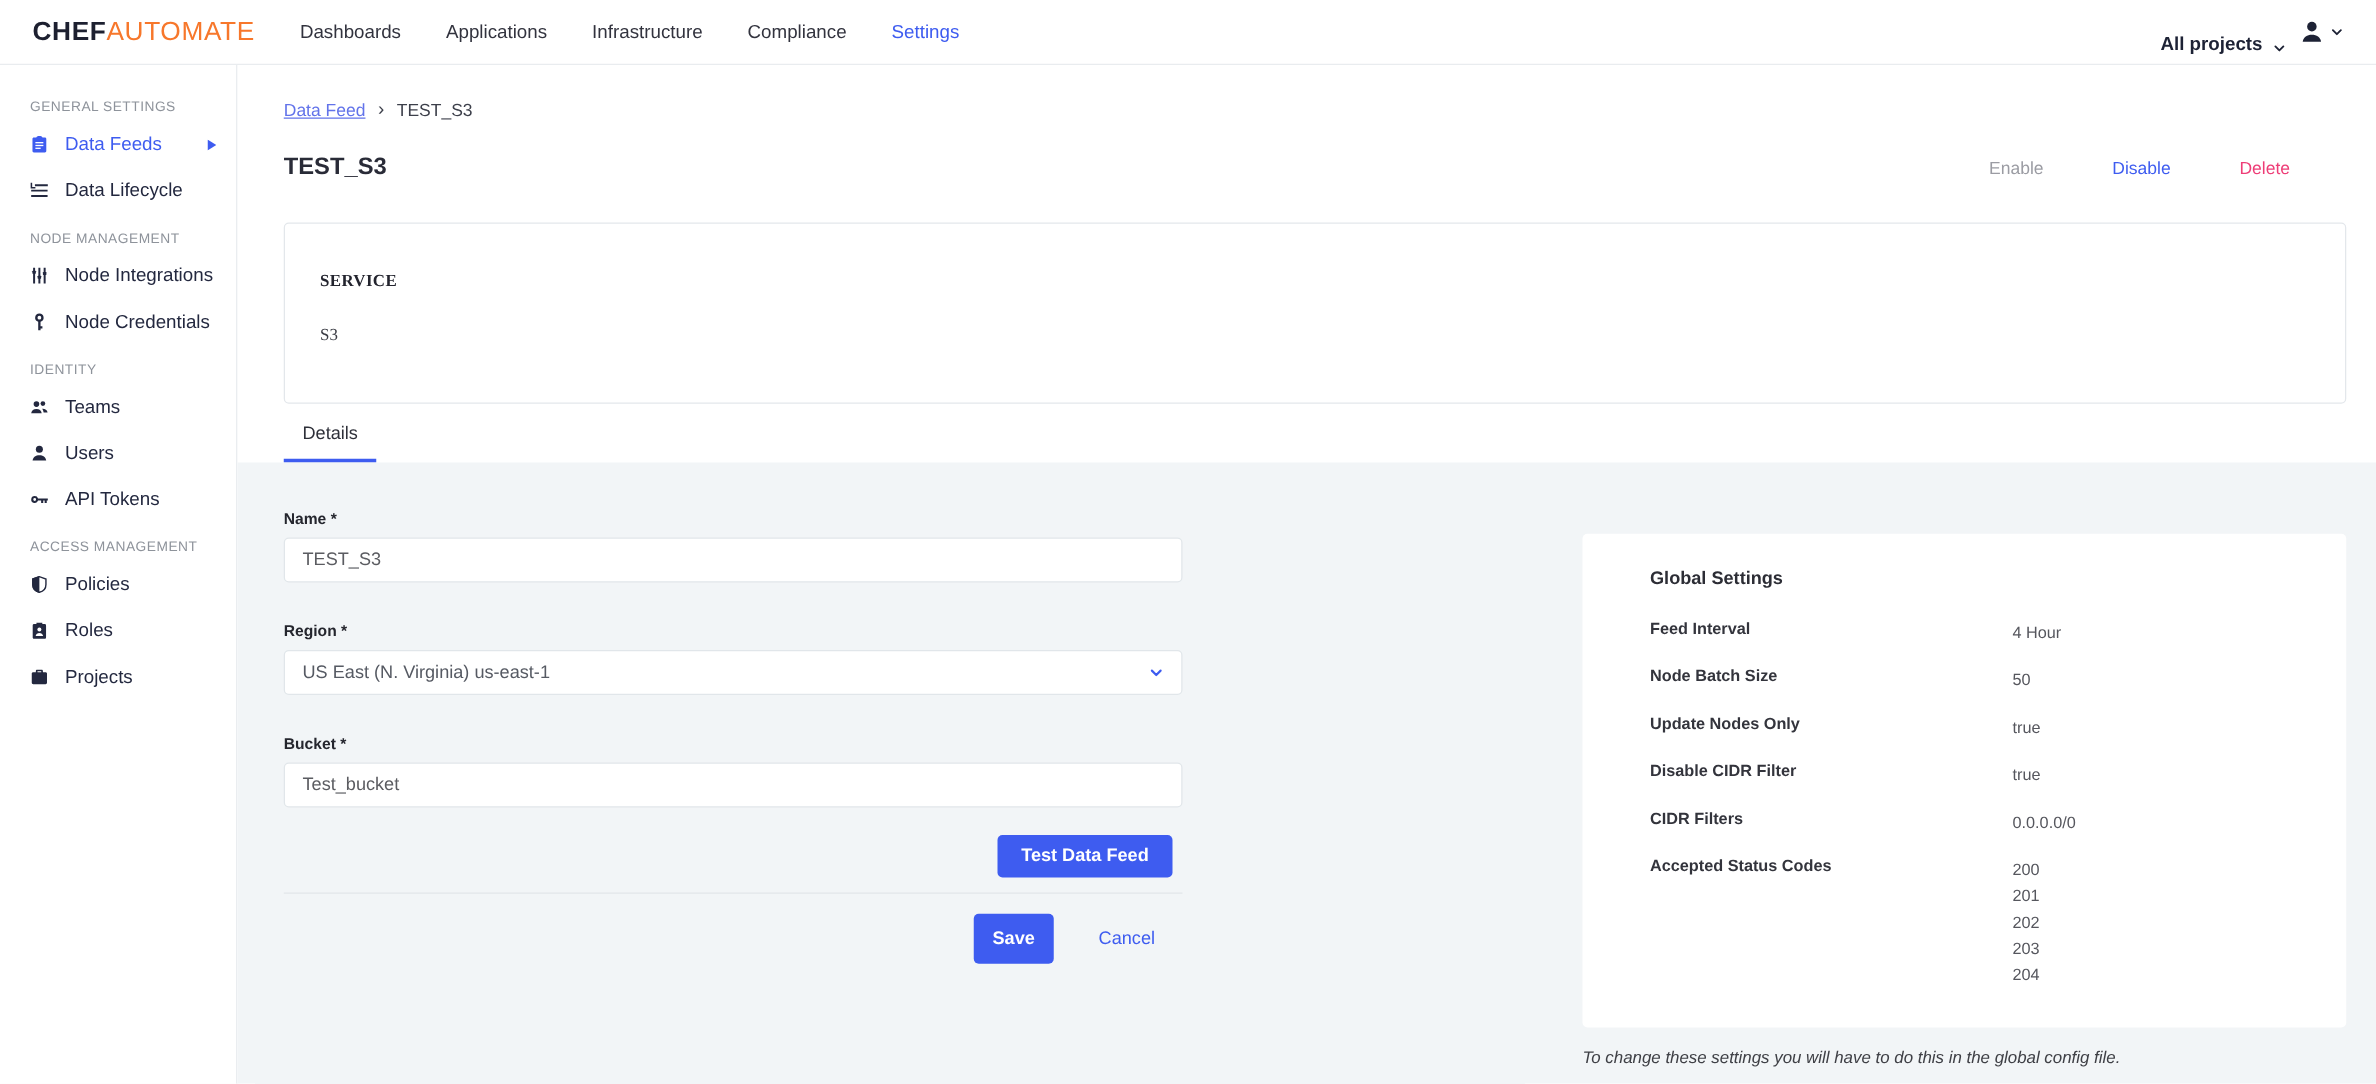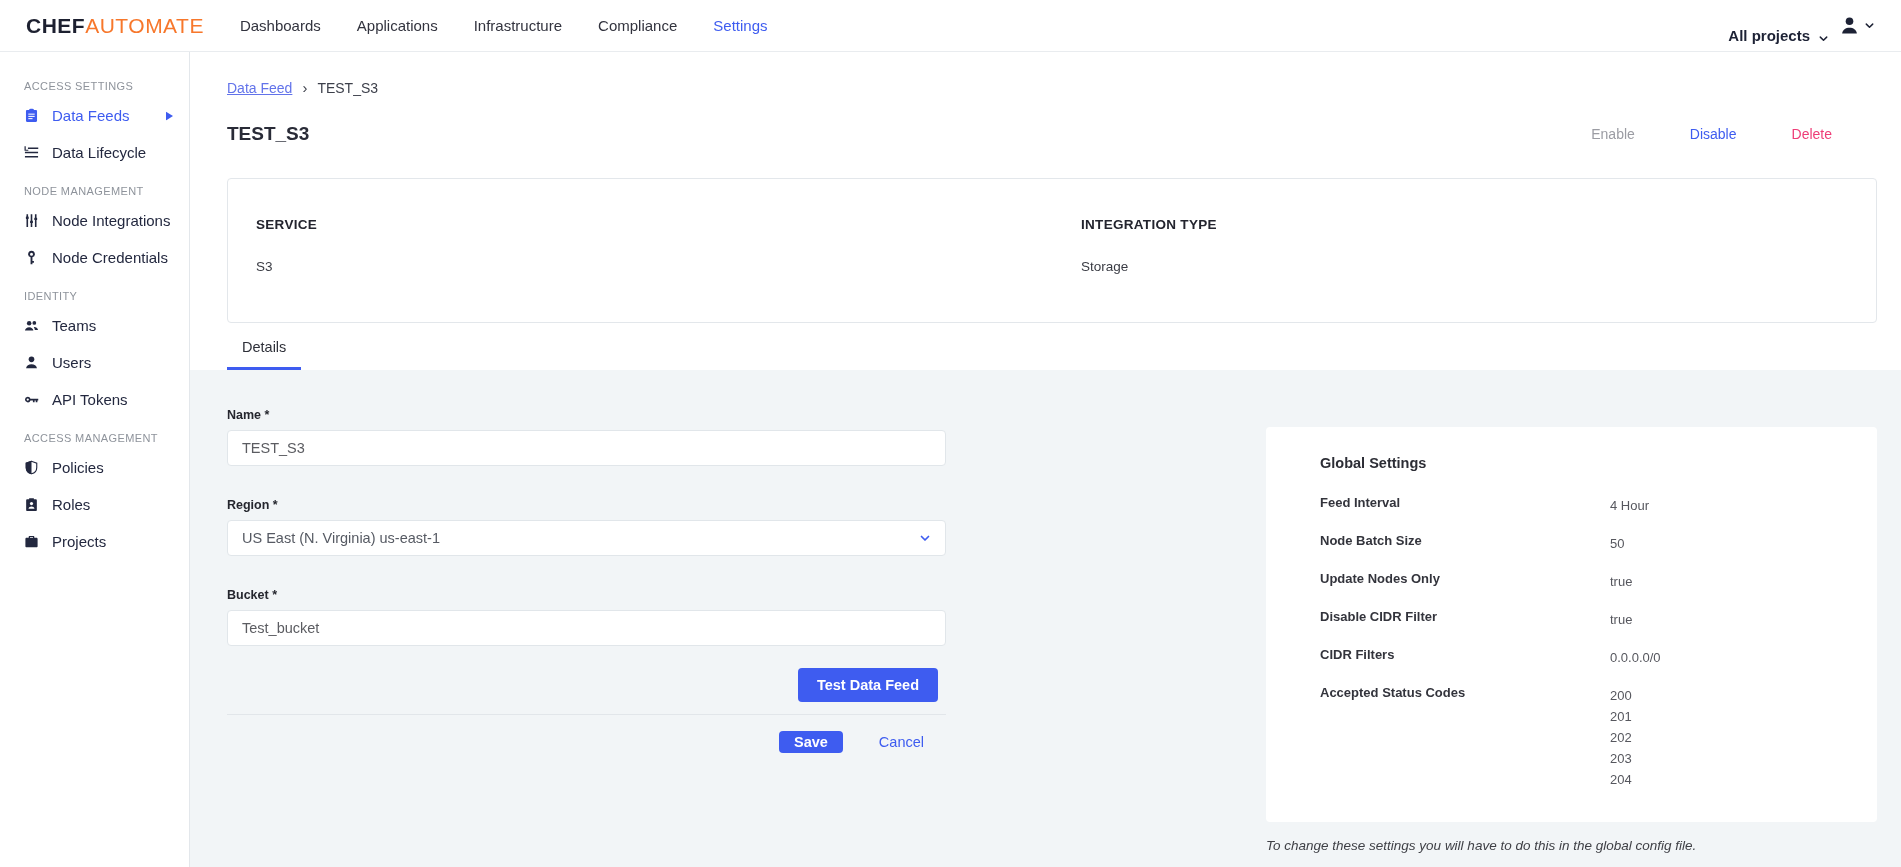--- a/index.html
+++ b/index.html
@@ -42,21 +42,21 @@
   .crumb-sep{color:#3c3f4a;font-size:15px;}
   .crumb-current{color:#3c3f4a;}
   .title-row{margin-top:27px;display:flex;align-items:center;}
   .page-title{font-size:19px;font-weight:700;color:#292b37;}
   .page-actions{margin-left:auto;margin-right:45px;display:flex;gap:55px;font-size:14px;}
   .act-enable{color:var(--muted);cursor:pointer;}
   .act-disable{color:var(--accent);cursor:pointer;}
   .act-delete{color:var(--danger);cursor:pointer;}
 
   .summary-card{margin-top:33px;height:145px;border:1px solid var(--border);border-radius:4px;
-    display:flex;background:#fff;}
+    display:flex;background:#fff;font-family:Liberation Serif, serif;}
   .card-col{padding-top:38px;}
   .card-col.c1{width:853px;padding-left:28px;}
   .card-label{font-size:13.5px;font-weight:700;color:#23242e;letter-spacing:.3px;}
   .card-value{margin-top:27px;font-size:13.5px;color:#3a3c44;}
 
   .tabbar{height:47px;display:flex;align-items:flex-end;}
   .tab{padding:0 15px 12px;font-size:14.5px;color:#2e3039;border-bottom:3px solid var(--accent);cursor:pointer;}
 
   .gray{flex:1;background:var(--bg-gray);padding:38px 24px 0 37px;display:flex;
     justify-content:space-between;align-items:flex-start;}
@@ -69,21 +69,21 @@
     padding:0 14px;font-size:14.5px;color:#5b5c61;font-family:"Liberation Sans",sans-serif;outline:none;}
   .fselect{width:100%;height:36px;border:1px solid #e1e6ea;border-radius:4px;background:#fff;
     padding:0 14px;font-size:14.5px;color:#565a63;display:flex;align-items:center;cursor:pointer;position:relative;}
   .fselect .sel-chevron{position:absolute;right:14px;color:var(--accent);display:flex;}
   .test-row{display:flex;justify-content:flex-end;margin-top:22px;margin-right:8px;}
   .btn{border:none;border-radius:4px;background:var(--accent);color:#fff;font-size:14.5px;
     font-family:"Liberation Sans",sans-serif;cursor:pointer;font-weight:bold;}
   .btn-test{height:34px;padding:0 19px;}
   .form-divider{margin-top:12px;border-top:1px solid #e2e6ea;}
   .save-row{margin-top:16px;display:flex;justify-content:flex-end;align-items:center;gap:36px;margin-right:22px;}
-  .btn-save{height:22px;padding:0 15px;}
+  .btn-save{height:40px;padding:0 15px;}
   .cancel-link{color:var(--accent);font-size:14.5px;cursor:pointer;}
 
   
   .panel-col{width:611px;margin-top:19px;}
   .gs-panel{background:#fff;border-radius:4px;padding:28px 30px 32px 54px;}
   .gs-title{font-size:14.5px;font-weight:700;color:#2c2d35;margin-bottom:24px;}
   .gs-row{display:flex;margin-bottom:17px;font-size:13px;}
   .gs-label{width:290px;font-weight:700;color:#33343c;flex:0 0 290px;}
   .gs-value{color:#56575e;line-height:21px;}
   .gs-value span{display:block;}
@@ -124,21 +124,21 @@
         <span style="display:flex;">
           <svg viewBox="0 0 12 12" width="11" height="11" fill="none" stroke="currentColor" stroke-width="1.6" stroke-linecap="round" stroke-linejoin="round">
               <path d="M2.5 4.5 6 8l3.5-3.5"></path>
             </svg>
         </span>
       </span>
     </div>
   </header>
 
   <aside>
-    <div class="side-heading">ACCESS SETTINGS</div>
+    <div class="side-heading">GENERAL SETTINGS</div>
 
 
     <div class="side-item active">
       <span style="display:flex;">
         <svg viewBox="0 0 16 16" width="15" height="15">
             <path fill="currentColor" d="M12.7 2.2h-2A2 2 0 0 0 8.9.9H7.1a2 2 0 0 0-1.8 1.3h-2c-.7 0-1.2.5-1.2 1.2v10.3c0 .7.5 1.2 1.2 1.2h9.4c.7 0 1.2-.5 1.2-1.2V3.4c0-.7-.5-1.2-1.2-1.2z"></path>
             <rect x="4.6" y="6" width="6.8" height="1.1" fill="#fff"></rect>
             <rect x="4.6" y="8.4" width="6.8" height="1.1" fill="#fff"></rect>
             <rect x="4.6" y="10.8" width="4.5" height="1.1" fill="#fff"></rect>
           </svg>
@@ -264,24 +264,20 @@
           <span class="act-enable">Enable</span>
           <span class="act-disable">Disable</span>
           <span class="act-delete">Delete</span>
         </div>
       </div>
 
       <div class="summary-card">
         <div class="card-col c1">
           <div class="card-label">SERVICE</div>
           <div class="card-value">S3</div>
-        </div>
-        <div class="card-col c2">
-          <div class="card-label">INTEGRATION TYPE</div>
-          <div class="card-value">Storage</div>
         </div>
       </div>
 
       <div class="tabbar">
         <div class="tab">
           <span>Details</span>
         </div>
       </div>
     </div>
 

